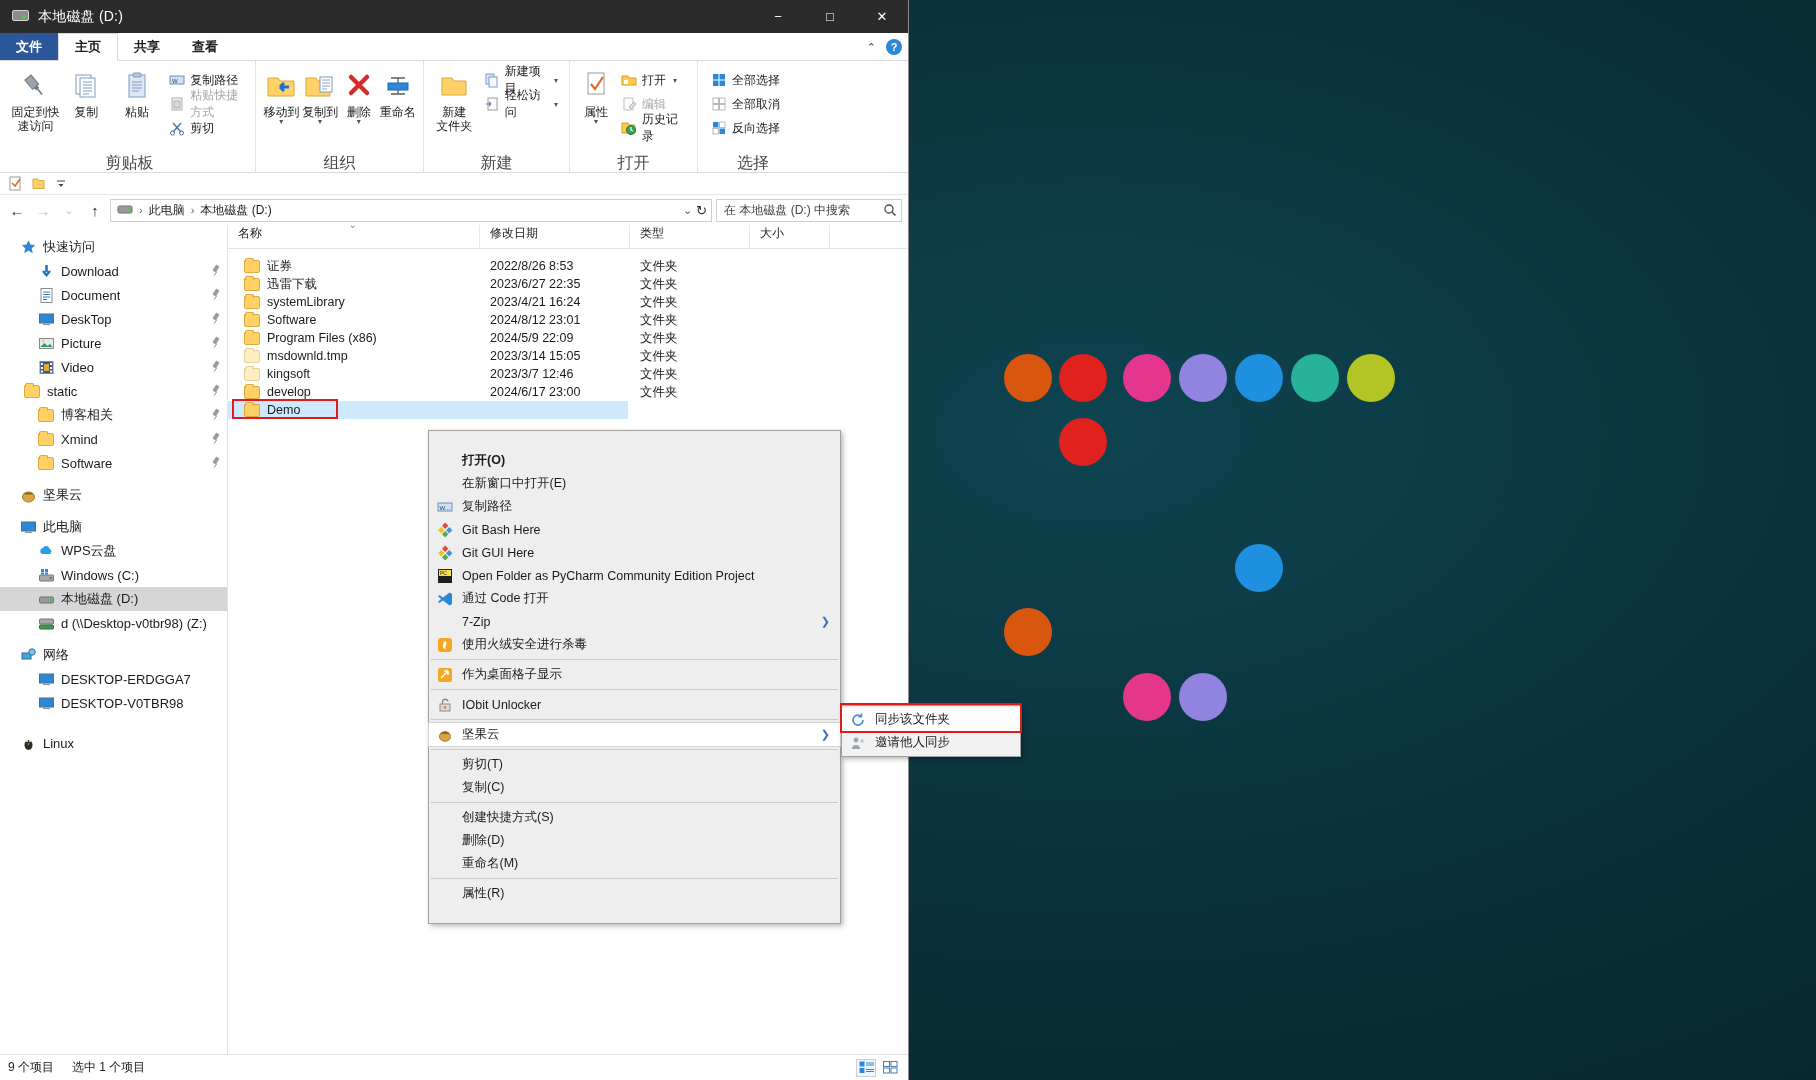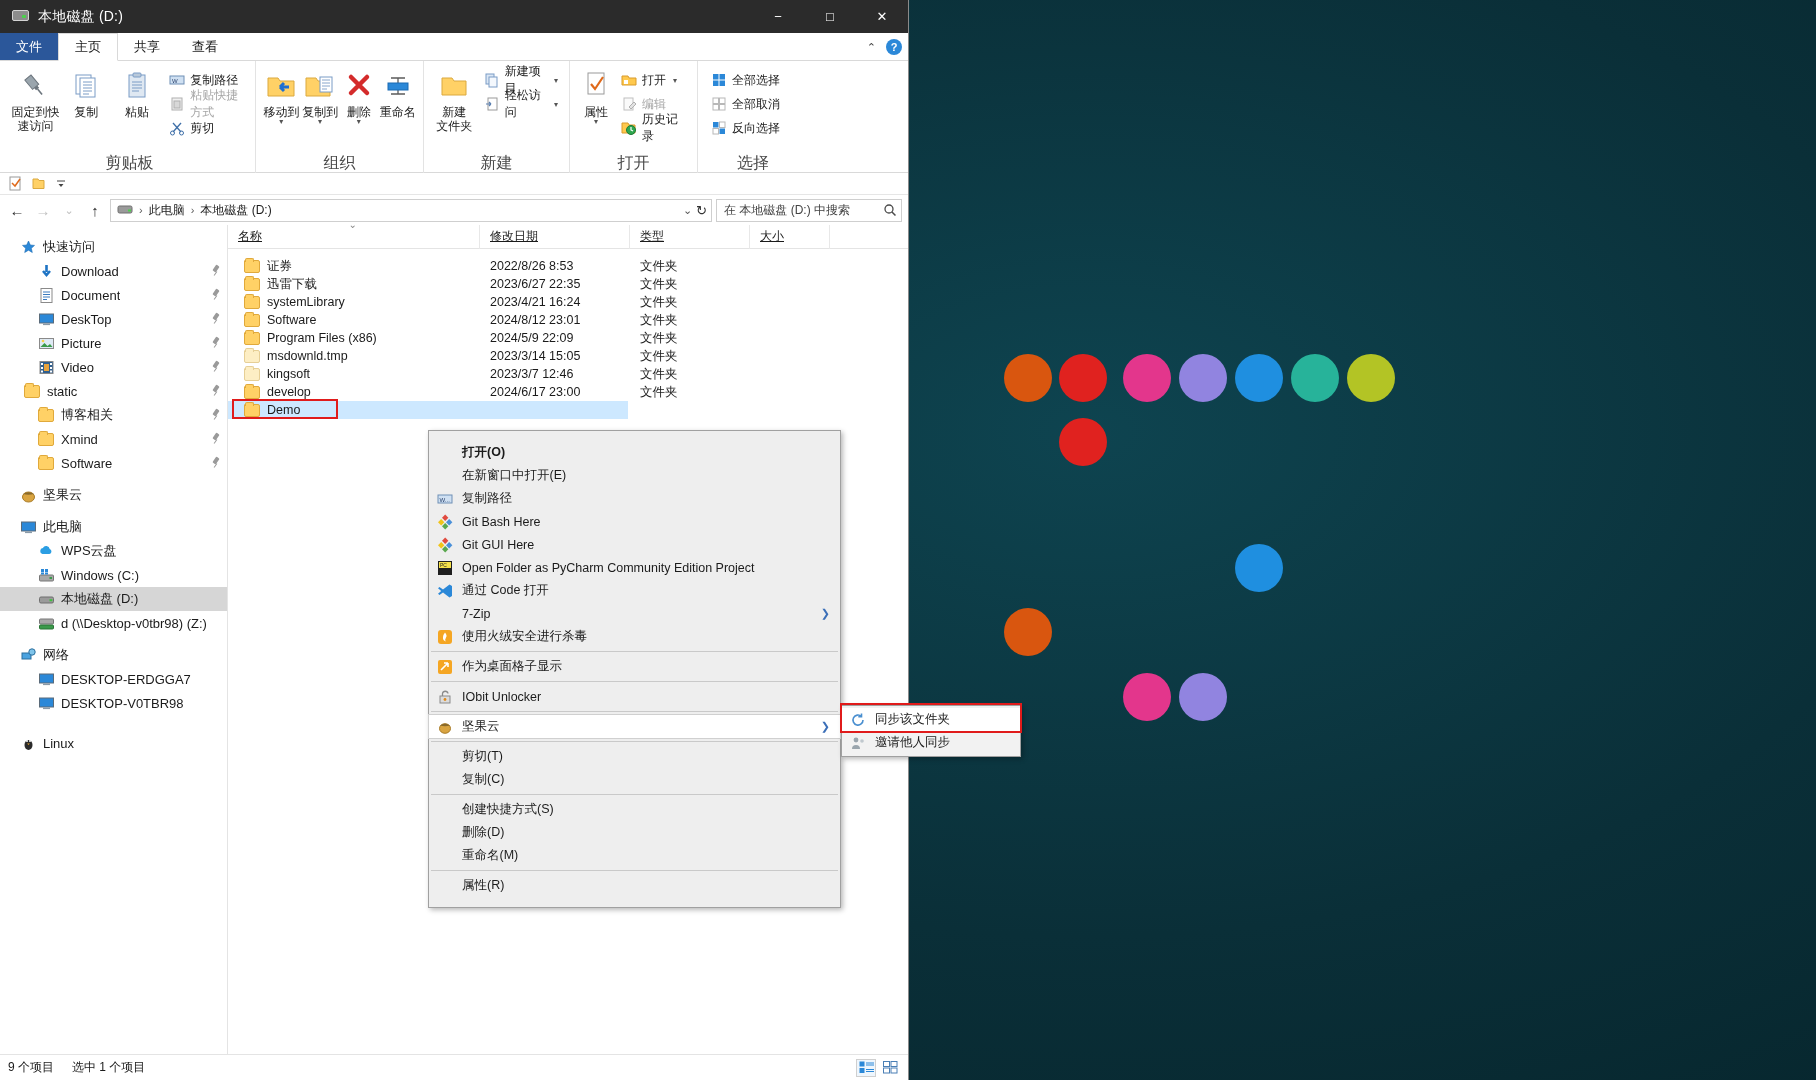--- a/index.html
+++ b/index.html
@@ -50,21 +50,21 @@
     justify-content: center; color: #ffffff; font-size: 13px;
   }
 
   
   .ribbon-tabs {
     height: 28px; background: #ffffff; display: flex; align-items: stretch;
     flex: 0 0 auto; position: relative; border-bottom: 1px solid #d9d9d9;
   }
   .rtab {
     display: flex; align-items: center; padding: 0 16px;
-    font-size: 13px; color: #202020; cursor: default;
+    font-size: 13px; color: #202020; cursor: default; font-weight: bold;
   }
   .rtab.file { background: #2b579a; color: #fff; }
   .rtab.active {
     background: #ffffff; border: 1px solid #d9d9d9; border-bottom: 1px solid #fff;
     margin-bottom: -1px; position: relative; z-index: 3;
   }
   .ribbon-right {
     position: absolute; right: 6px; top: 0; height: 28px;
     display: flex; align-items: center; gap: 10px;
   }
@@ -182,22 +182,22 @@
   }
 
   
   .filelist { flex: 1; background: #ffffff; position: relative; overflow: hidden; }
   .col-head {
     height: 24px; display: flex; align-items: center;
     border-bottom: 1px solid #e4e4e4; font-size: 12px; color: #1b1b1b;
     position: relative;
   }
   .col {
-    height: 24px; display: flex; align-items: center; padding-left: 10px;
-    border-right: 1px solid #e8e8e8; position: relative; text-decoration: underline;
+    height: 24px; display: flex; padding-left: 10px;
+    border-right: 1px solid #e8e8e8; position: relative;
   }
   .sort-chev {
     position: absolute; top: -6px; left: 50%; margin-left: -5px;
     font-size: 10px; color: #888;
   }
   .frow {
     height: 18px; display: flex; align-items: center; font-size: 12.5px;
     color: #1b1b1b; cursor: default; position: relative;
   }
   .frow.selected { background: #cde8ff; }
@@ -220,21 +220,21 @@
   .view-toggles { margin-left: auto; display: flex; gap: 4px; align-items: center; }
   .vt {
     width: 20px; height: 18px; display: flex; align-items: center;
     justify-content: center; border: 1px solid transparent; cursor: default;
   }
   .vt.active { border-color: #cfcfcf; background: #eef6fd; }
 
   
   .ctxmenu {
     position: absolute; background: #eeeeee; border: 1px solid #a0a0a0;
-    box-shadow: 2px 2px 5px rgba(0,0,0,.28); z-index: 70; padding: 10px 0;
+    box-shadow: 2px 2px 5px rgba(0,0,0,.28); z-index: 70; padding: 18px 0;
     font-size: 12.5px; color: #1b1b1b;
   }
   .ctxitem {
     height: 23px; display: flex; align-items: center; gap: 9px;
     padding: 0 10px 0 8px; cursor: default; position: relative;
   }
   .ctxitem.hl { background: #ffffff; outline: 1px solid #d0d0d0; }
   .ctxitem.bold { font-weight: bold; }
   .ctx-ico { width: 16px; height: 16px; flex: 0 0 16px; position: relative; }
   .ctx-arrow { margin-left: auto; font-size: 11px; color: #3b6fb8; padding-left: 20px; }

